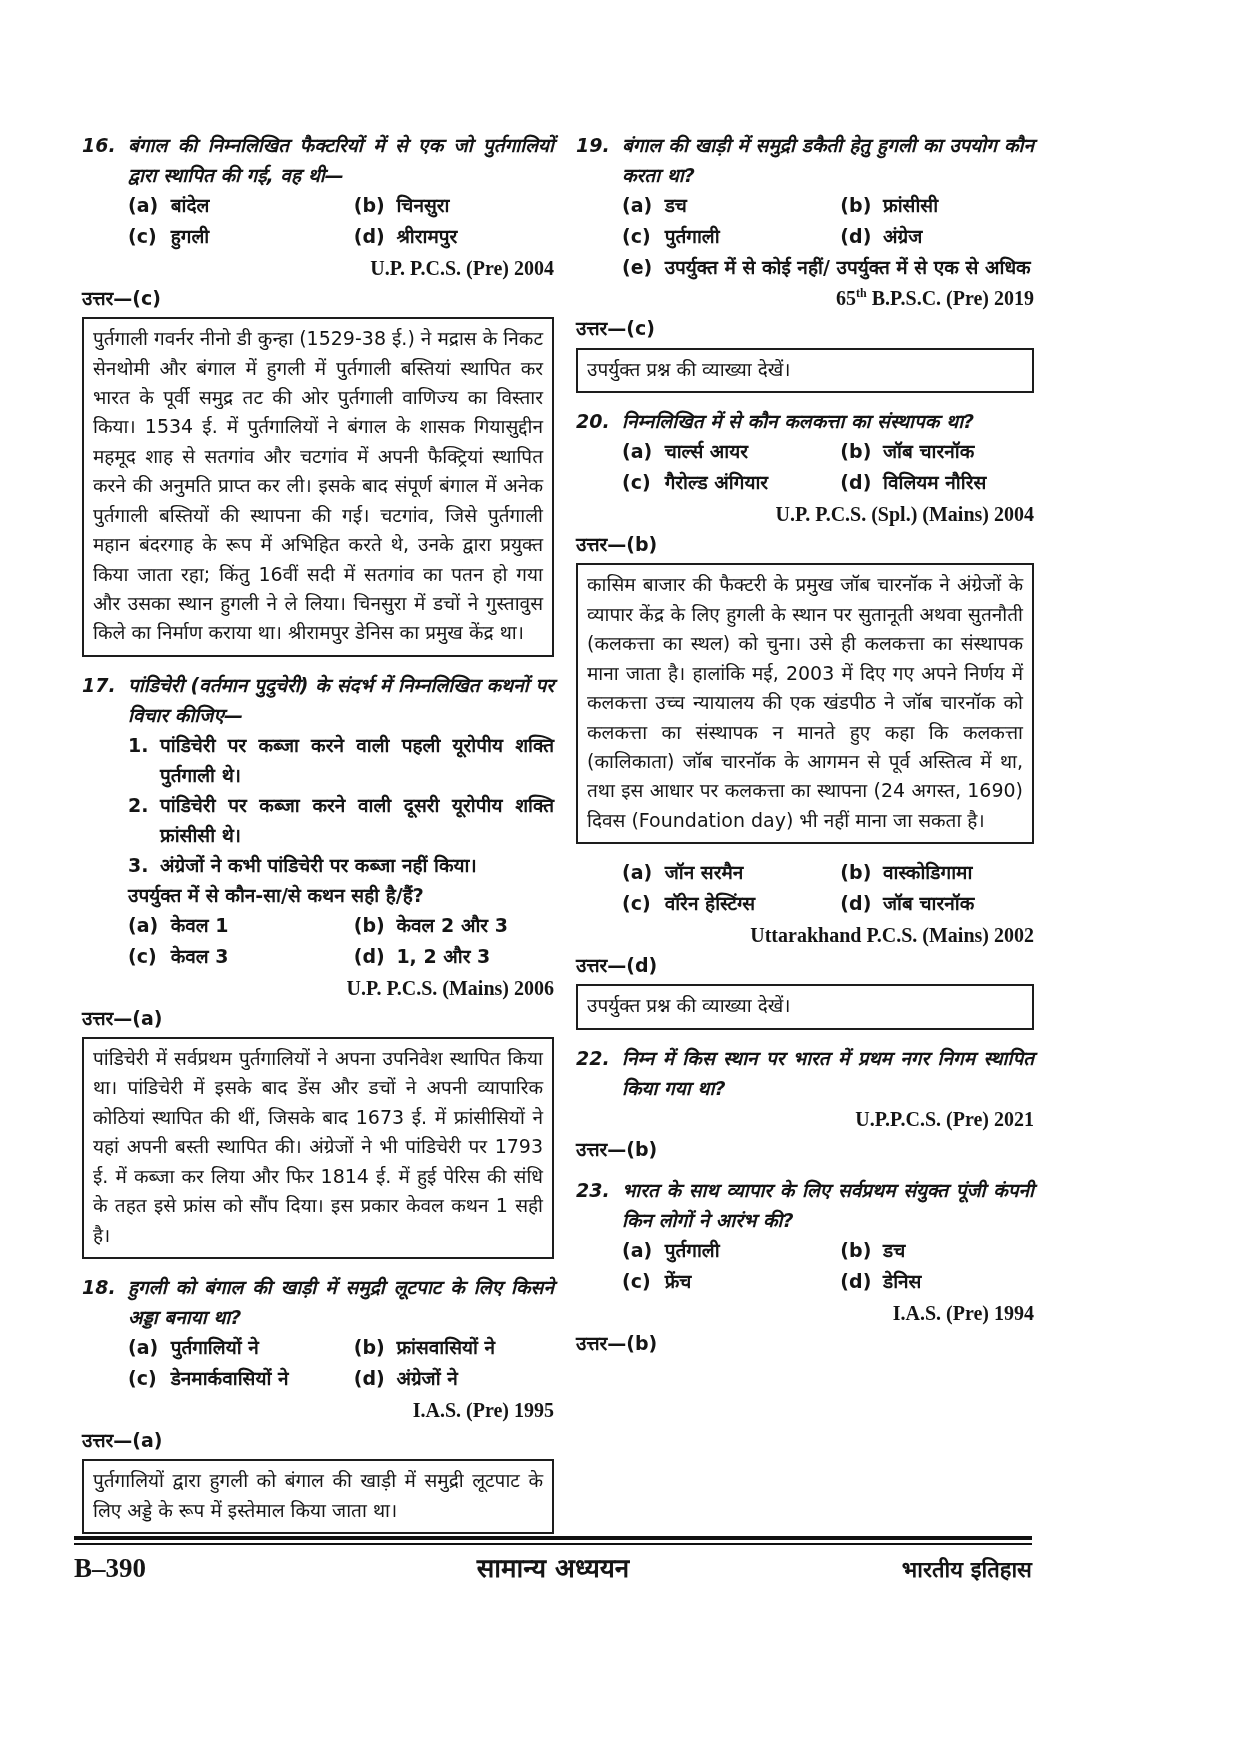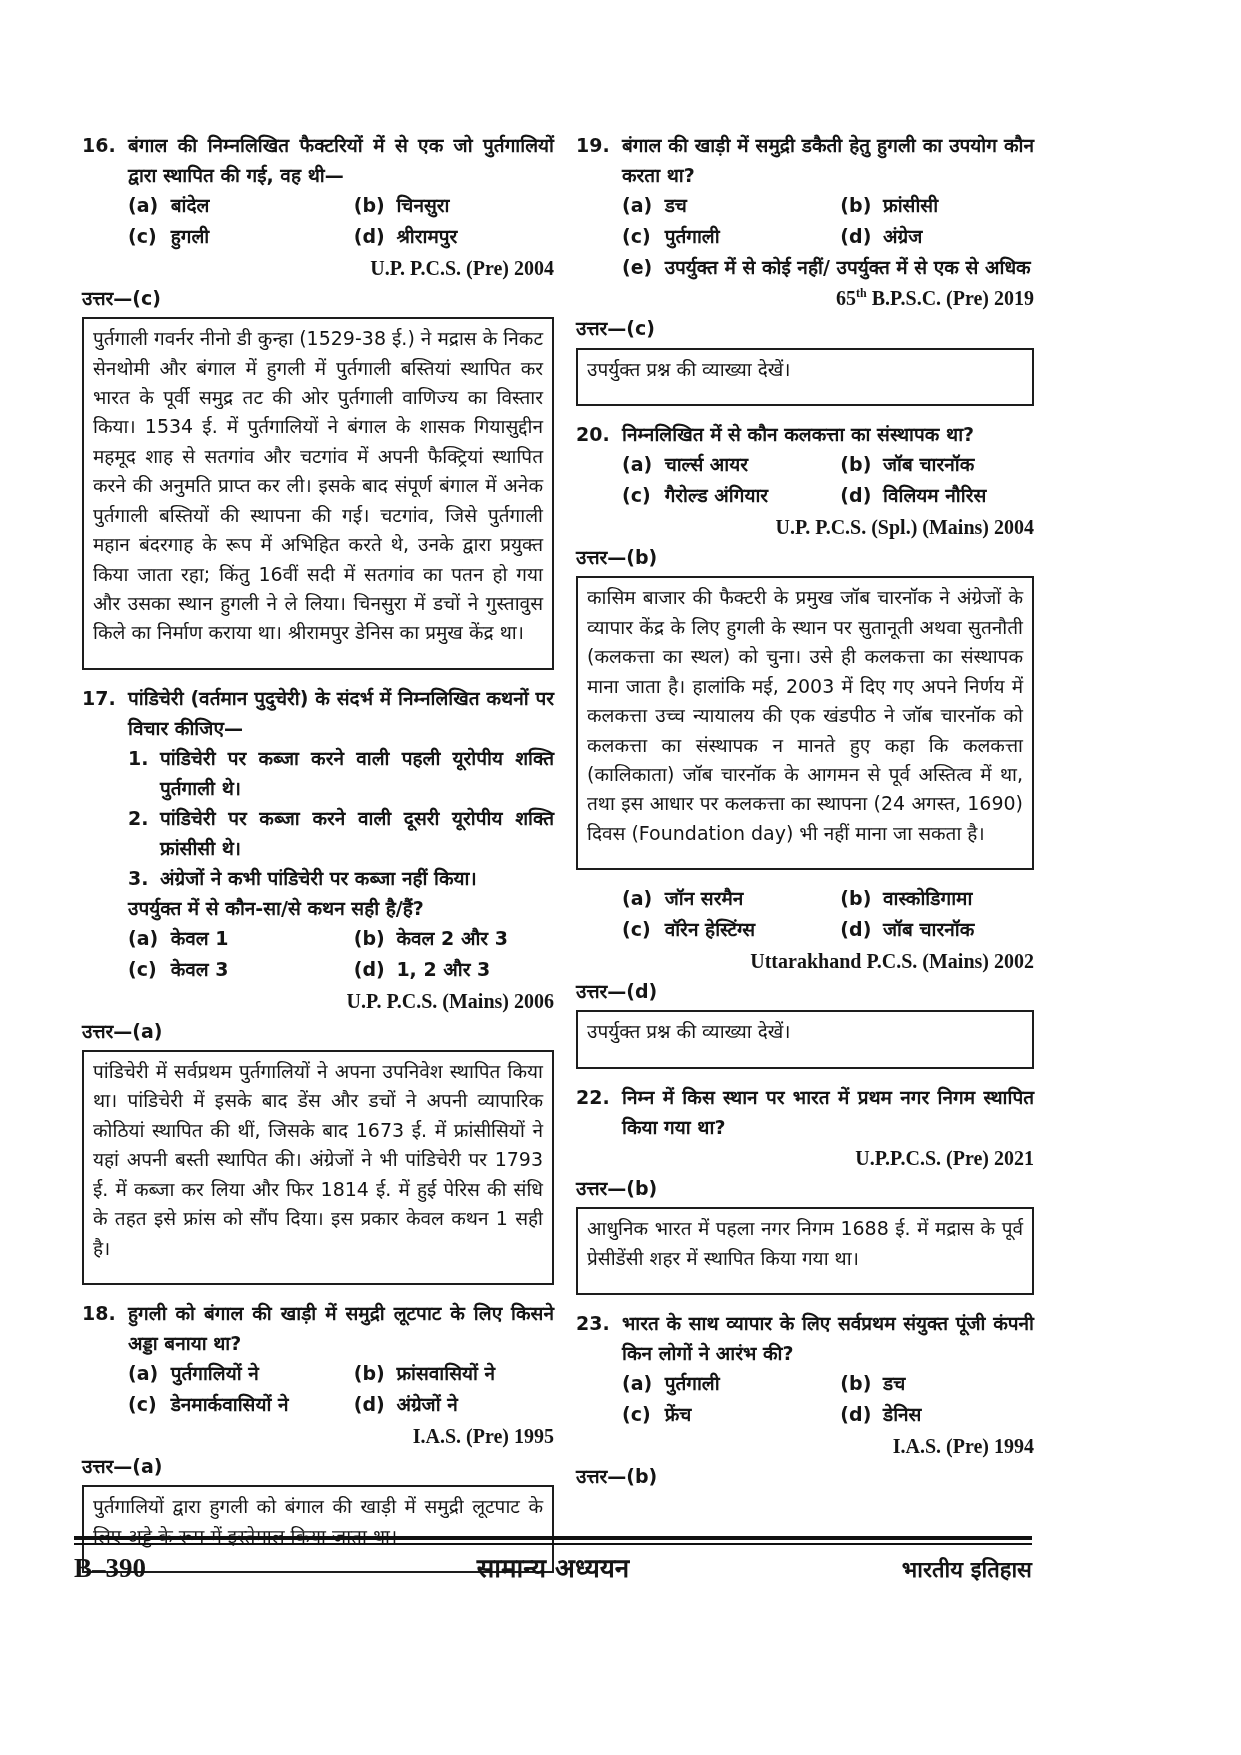--- a/index.html
+++ b/index.html
@@ -14,21 +14,21 @@
     margin:0 auto;
   }
   .content{
     position:absolute;top:130px;left:82px;width:952px;
     display:flex;column-gap:22px;
   }
   .col{display:flex;flex-direction:column;}
   .col-left{width:472px;}
   .col-right{width:458px;}
   .question{margin-bottom:7px;}
-  .q-head{display:flex;font-weight:bold;font-size:19px;line-height:1.58;}
+  .q-head{display:flex;font-weight:bold;font-size:19px;line-height:1.58;font-style:italic;}
   .q-num{flex:0 0 46px;}
   .q-text{flex:1;text-align:justify;}
   .statements{margin-left:46px;font-weight:bold;font-size:19px;line-height:1.58;}
   .statement{display:flex;}
   .st-num{flex:0 0 32px;}
   .st-text{flex:1;text-align:justify;}
   .q-tail{margin-left:46px;font-weight:bold;font-size:19px;line-height:1.58;}
   .options{
     margin-left:46px;display:grid;grid-template-columns:53% 47%;
     font-size:19px;line-height:1.62;
@@ -37,21 +37,21 @@
   .opt-wide{grid-column:1 / -1;}
   .opt-label{display:inline-block;min-width:36px;}
   .source{
     text-align:right;font-family:Liberation Serif, serif;
     font-weight:bold;font-size:20px;line-height:1.4;margin:2px 0 2px;
   }
   .source sup{font-size:12px;}
   .answer{font-weight:bold;font-size:19px;line-height:1.5;margin:2px 0 5px;}
   .explain{
     border:2px solid #1d1d1d;
-    padding:5px 9px 20px;
+    padding:5px 9px 7px;
     font-size:19px;line-height:1.55;
     text-align:justify;
     margin-bottom:6px;
   }
   .footer-rule{
     position:absolute;top:1536px;left:74px;width:958px;height:3px;
     border-top:4px solid #111;border-bottom:2px solid #111;
   }
   .footer{
     position:absolute;top:1549px;left:74px;width:958px;
@@ -172,21 +172,20 @@
           <div class="answer">उत्तर—(d)</div>
           <div class="explain">उपर्युक्त प्रश्न की व्याख्या देखें।</div>
         </div>
         <div class="question">
           <div class="q-head">
             <span class="q-num">22.</span>
             <div class="q-text">निम्न में किस स्थान पर भारत में प्रथम नगर निगम स्थापित किया गया था?</div>
           </div>
           <div class="source">U.P.P.C.S. (Pre) 2021</div>
           <div class="answer">उत्तर—(b)</div>
-          <div class="explain">आधुनिक भारत में पहला नगर निगम 1688 ई. में मद्रास के पूर्व प्रेसीडेंसी शहर में स्थापित किया गया था।</div>
         </div>
         <div class="question">
           <div class="q-head">
             <span class="q-num">23.</span>
             <div class="q-text">भारत के साथ व्यापार के लिए सर्वप्रथम संयुक्त पूंजी कंपनी किन लोगों ने आरंभ की?</div>
           </div>
           <div class="options">
             <div class="opt"><span class="opt-label">(a)</span> <span>पुर्तगाली</span></div>
             <div class="opt"><span class="opt-label">(b)</span> <span>डच</span></div>
             <div class="opt"><span class="opt-label">(c)</span> <span>फ्रेंच</span></div>

